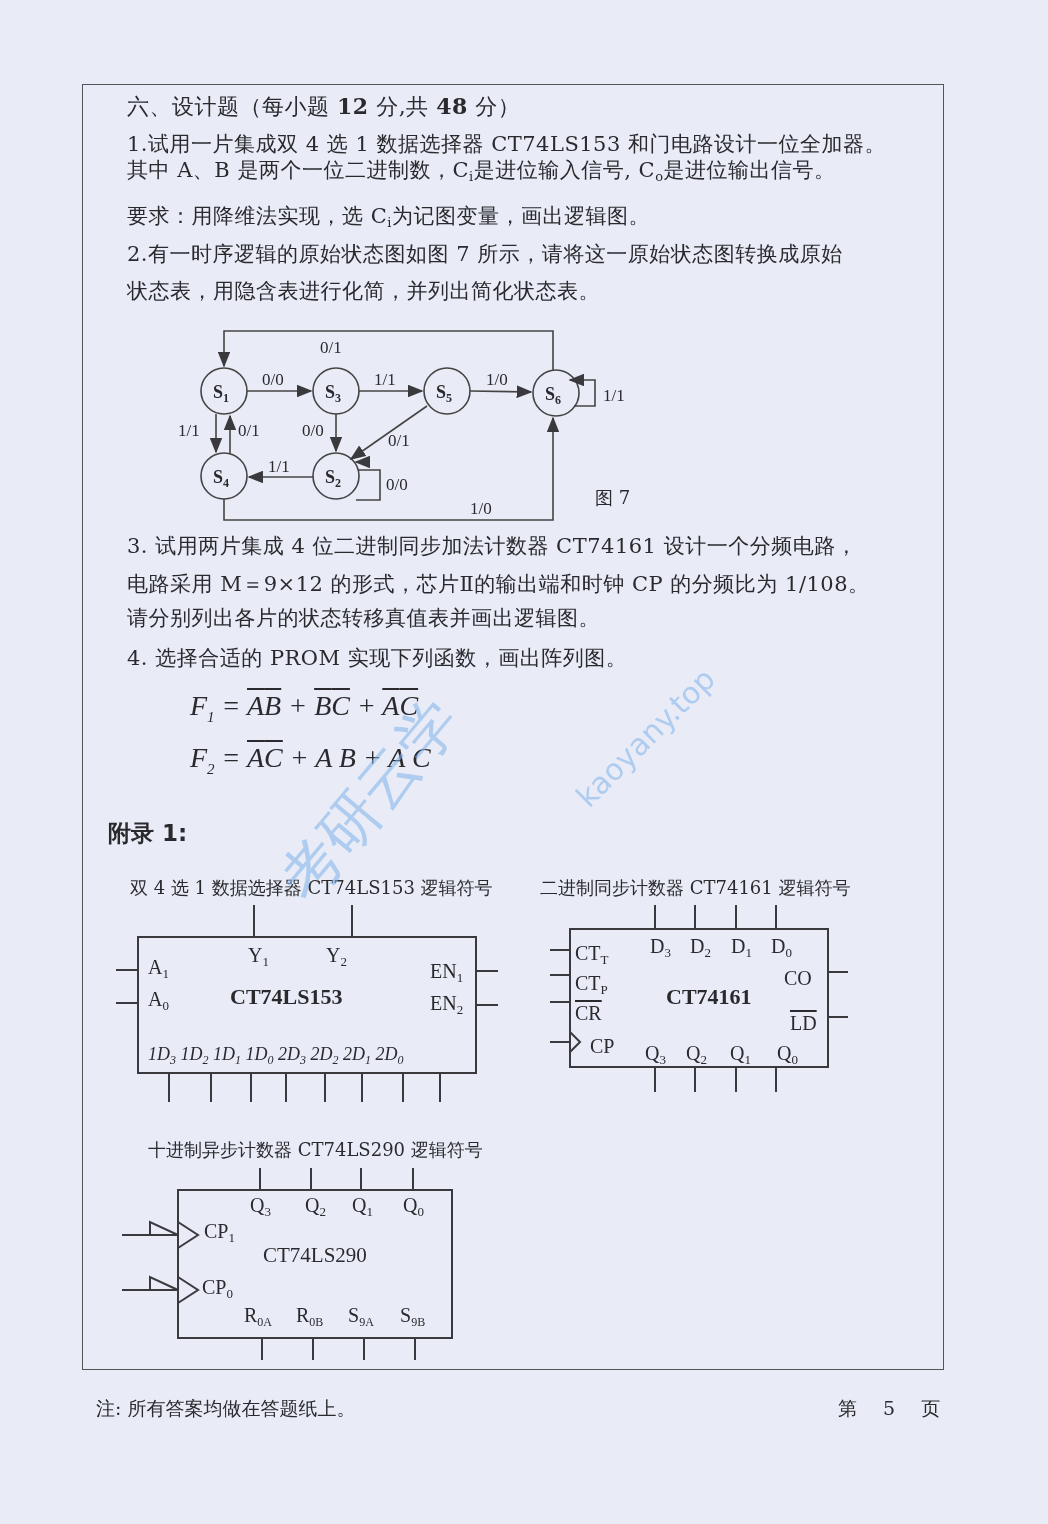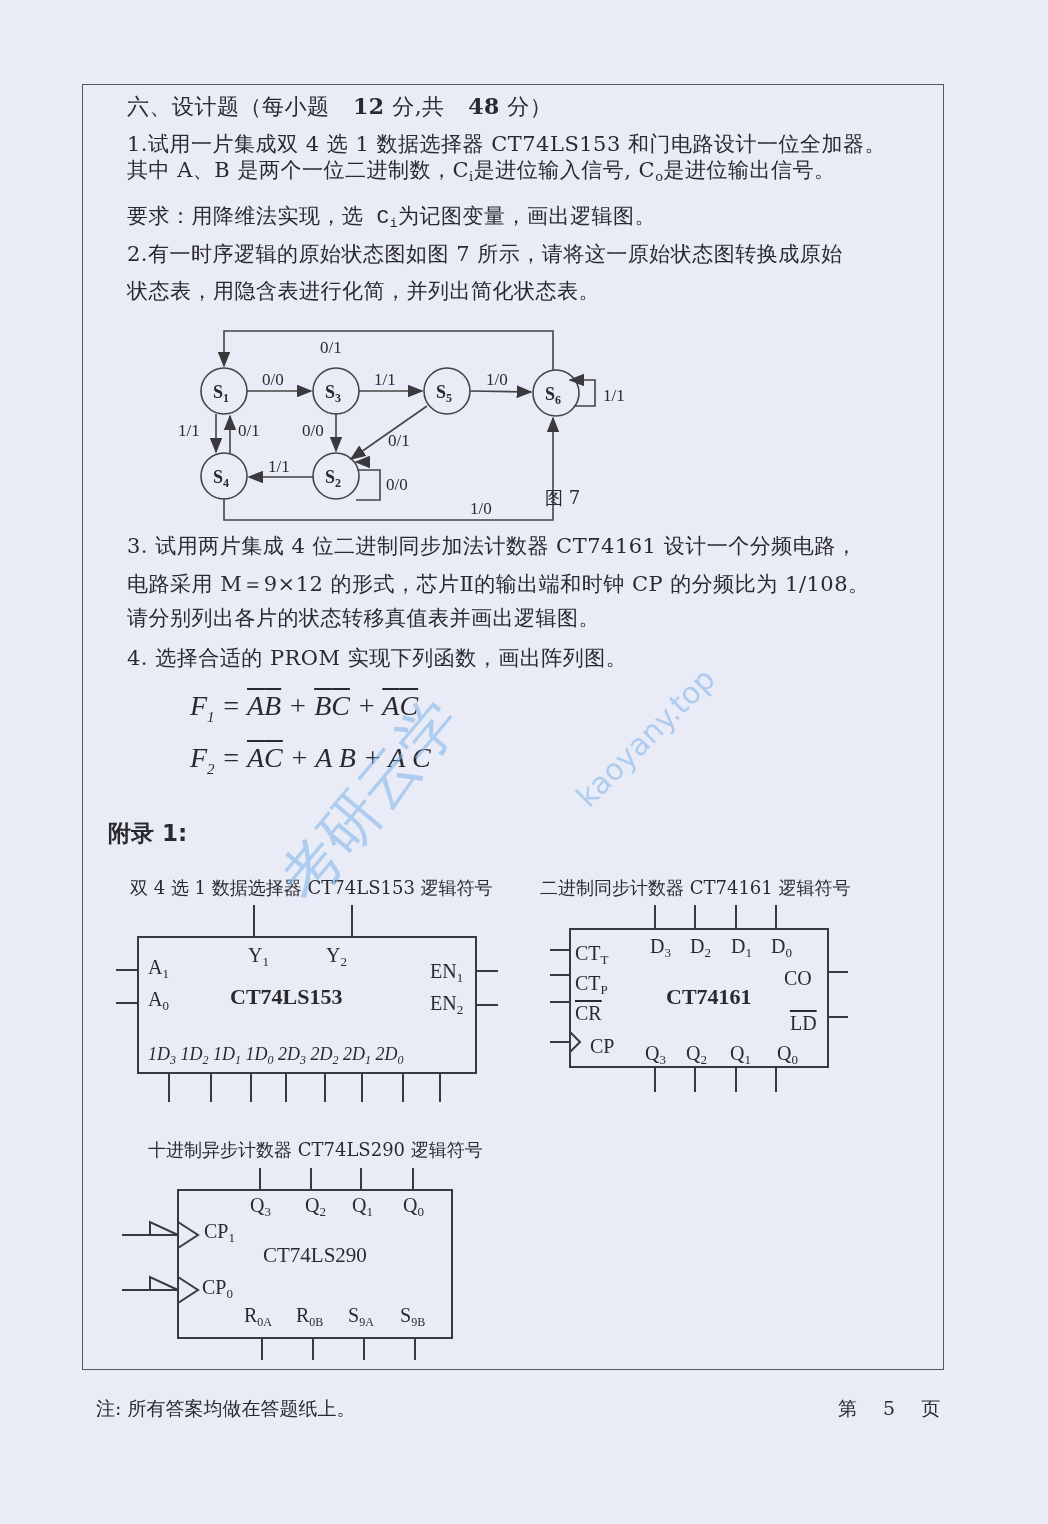--- a/index.html
+++ b/index.html
@@ -1,21 +1,21 @@
 <!DOCTYPE html>
 <html><head>
 <meta charset="utf-8">
 <style>
   html,body{margin:0;padding:0;}
   body{width:1048px;height:1524px;background:#e9ecf6;position:relative;overflow:hidden;
        font-family:"DejaVu Serif","Liberation Serif",serif;color:#2a2a2e;}
   .page-frame{position:absolute;left:82px;top:84px;width:862px;height:1286px;border:1.5px solid #555;box-sizing:border-box;}
   .line{position:absolute;left:127px;font-size:21px;white-space:nowrap;letter-spacing:0.5px;}
   .sub{font-size:13px;vertical-align:-4px;}
-  .bold{font-weight:bold;margin-left:16px;}
+  .bold{font-weight:bold;}
   .formula{position:absolute;left:190px;font-family:"Liberation Serif",serif;font-style:italic;font-size:28px;white-space:nowrap;}
   .ov{text-decoration:overline;}
   .appendix-title{position:absolute;left:108px;top:818px;font-size:23px;font-weight:bold;font-family:"DejaVu Sans",sans-serif;text-align:right;}
   .cap{position:absolute;font-size:18px;white-space:nowrap;}
   .footer-note{position:absolute;left:88px;top:1396px;font-size:19px;margin-left:8px;}
   .footer-page{position:absolute;left:838px;top:1396px;font-size:19px;letter-spacing:10px;}
   svg{position:absolute;left:0;top:0;}
   svg text{font-family:"Liberation Serif",serif;fill:#2a2a2e;}
   .wm{position:absolute;color:#7fb2ea;opacity:0.55;font-family:"DejaVu Sans",sans-serif;}
 </style>
@@ -29,21 +29,21 @@
   <span class="bold">12</span>
   <span>分,共</span>
   <span class="bold">48</span>
   <span>分）</span>
 </div>
 
 <div class="line" style="top:130px;text-align:right;">1.试用一片集成双 4 选 1 数据选择器 CT74LS153 和门电路设计一位全加器。</div>
 <div class="line" style="top:156px;">
   <span>其中 A、B 是两个一位二进制数，C</span><span class="sub">i</span><span>是进位输入信号, C</span><span class="sub">o</span><span>是进位输出信号。</span>
 </div>
-<div class="line" style="top:202px;font-family:Liberation Mono, monospace;">
+<div class="line" style="top:202px;">
   <span>要求：用降维法实现，选 C</span><span class="sub">i</span><span>为记图变量，画出逻辑图。</span>
 </div>
 
 <div class="line" style="top:240px;">2.有一时序逻辑的原始状态图如图 7 所示，请将这一原始状态图转换成原始</div>
 <div class="line" style="top:277px;">状态表，用隐含表进行化简，并列出简化状态表。</div>
 
 <svg width="1048" height="1524">
   <defs>
     <marker id="ar" markerWidth="10" markerHeight="8" refX="9" refY="4" orient="auto">
       <path d="M0,0 L10,4 L0,8 z" fill="#3a3a3e"></path>
@@ -87,21 +87,21 @@
     <text x="603" y="401">1/1</text>
     <text x="178" y="436">1/1</text>
     <text x="238" y="436">0/1</text>
     <text x="302" y="436">0/0</text>
     <text x="388" y="446">0/1</text>
     <text x="268" y="472">1/1</text>
     <text x="386" y="490">0/0</text>
     <text x="470" y="514">1/0</text>
   </g>
 </svg>
-<div class="cap" style="left:545px;top:486px;text-align:right;">图 7</div>
+<div class="cap" style="left:595px;top:486px;text-align:right;">图 7</div>
 
 <div class="line" style="top:532px;">3.  试用两片集成 4 位二进制同步加法计数器 CT74161 设计一个分频电路，</div>
 <div class="line" style="top:570px;">电路采用 M＝9×12 的形式，芯片Ⅱ的输出端和时钟 CP 的分频比为 1/108。</div>
 <div class="line" style="top:604px;">请分别列出各片的状态转移真值表并画出逻辑图。</div>
 
 <div class="line" style="top:644px;">4.  选择合适的 PROM 实现下列函数，画出阵列图。</div>
 
 <div class="formula" style="top:690px;">
   <span>F</span><sub style="font-size:15px">1</sub>
   = <span class="ov">A</span><span class="ov">B</span>

